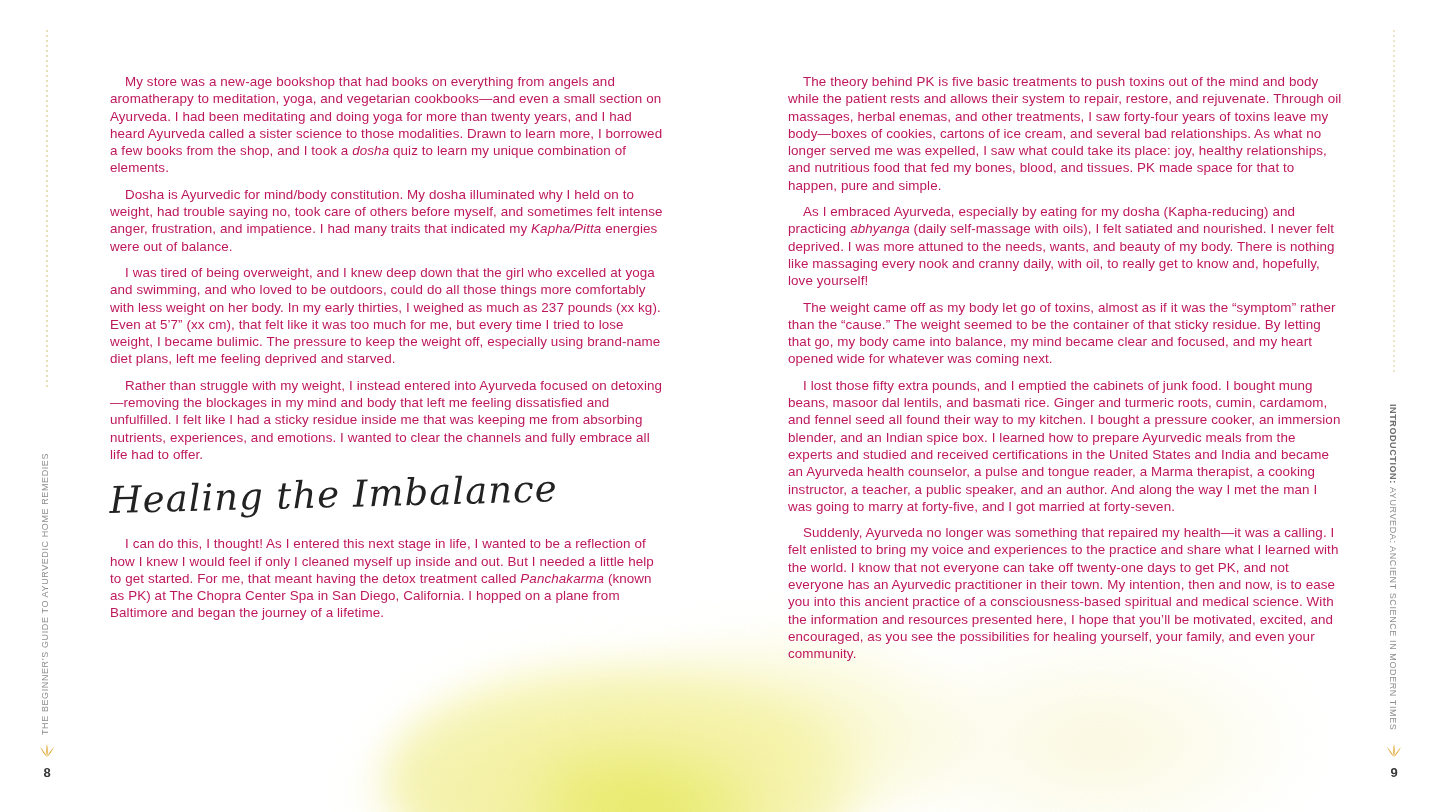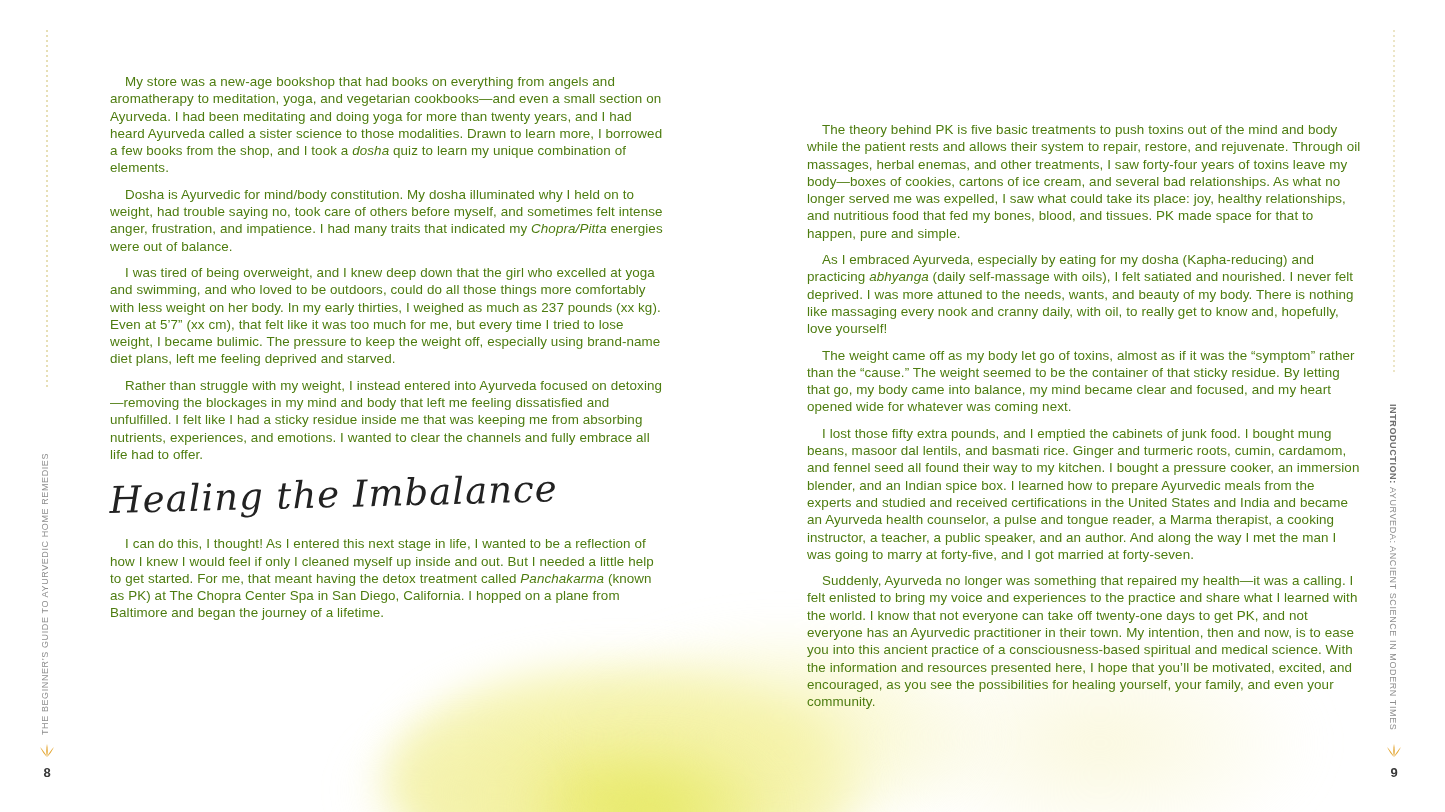--- a/index.html
+++ b/index.html
@@ -18,25 +18,25 @@
   .b3 { left:880px; top:628px; width:440px; height:230px;
         background:radial-gradient(ellipse at 50% 50%, rgba(247,243,196,0.55), rgba(247,243,205,0) 72%); }
   .b4 { left:515px; top:735px; width:270px; height:150px;
         background:radial-gradient(ellipse, rgba(228,232,95,0.85), rgba(228,232,105,0) 70%); }
   .b5 { left:345px; top:715px; width:230px; height:150px;
         background:radial-gradient(ellipse, rgba(243,240,170,0.6), rgba(243,240,175,0) 70%); }
 
   
   .col { position:absolute; top:73px; width:555px; z-index:2; }
   .col-left  { left:110px; }
-  .col-right { left:807px;margin-top:48px; }
+  .col-right { left:788px; }
   .para {
     margin:0 0 9px 0; text-indent:15px;
     font-size:13.4px; line-height:17.3px; letter-spacing:0.1px;
-    color:#4d7c0f; text-align:left;
+    color:#be185d; text-align:left;
   }
   .para em { font-style:italic; }
   .script-heading {
     margin:16px 0 12px 0; padding:0;
     font-family:"DejaVu Serif", serif; font-style:italic; font-weight:normal;
     font-size:37px; line-height:44px; letter-spacing:1px; color:#222222;
     transform:rotate(-1.5deg); transform-origin:left bottom;
   }
 
   
@@ -97,21 +97,21 @@
       <path d="M9 1 C8 6 8 10 9 14 C10 10 10 6 9 1 Z"></path>
       <path d="M2 4 C4 8 6 11 9 14 C7 10 4.5 6.5 2 4 Z"></path>
       <path d="M16 4 C14 8 12 11 9 14 C11 10 13.5 6.5 16 4 Z"></path>
     </g>
   </svg>
   <div class="pagenum pagenum-right">9</div>
 
   <div class="col col-left">
     <div>
         <p class="para"><span>My store was a new-age bookshop that had books on everything from angels and aromatherapy to meditation, yoga, and vegetarian cookbooks—and even a small section on Ayurveda. I had been meditating and doing yoga for more than twenty years, and I had heard Ayurveda called a sister science to those modalities. Drawn to learn more, I borrowed a few books from the shop, and I took a </span><em>dosha</em><span> quiz to learn my unique combination of elements.</span></p>
-        <p class="para"><span>Dosha is Ayurvedic for mind/body constitution. My dosha illuminated why I held on to weight, had trouble saying no, took care of others before myself, and sometimes felt intense anger, frustration, and impatience. I had many traits that indicated my </span><em>Chopra/Pitta</em><span> energies were out of balance.</span></p>
+        <p class="para"><span>Dosha is Ayurvedic for mind/body constitution. My dosha illuminated why I held on to weight, had trouble saying no, took care of others before myself, and sometimes felt intense anger, frustration, and impatience. I had many traits that indicated my </span><em>Kapha/Pitta</em><span> energies were out of balance.</span></p>
         <p class="para"><span>I was tired of being overweight, and I knew deep down that the girl who excelled at yoga and swimming, and who loved to be outdoors, could do all those things more comfortably with less weight on her body. In my early thirties, I weighed as much as 237 pounds (xx kg). Even at 5’7” (xx cm), that felt like it was too much for me, but every time I tried to lose weight, I became bulimic. The pressure to keep the weight off, especially using brand-name diet plans, left me feeling deprived and starved.</span></p>
         <p class="para"><span>Rather than struggle with my weight, I instead entered into Ayurveda focused on detoxing—removing the blockages in my mind and body that left me feeling dissatisfied and unfulfilled. I felt like I had a sticky residue inside me that was keeping me from absorbing nutrients, experiences, and emotions. I wanted to clear the channels and fully embrace all life had to offer.</span></p>
       </div>
     <h2 class="script-heading">Healing the Imbalance</h2>
     <div>
         <p class="para"><span>I can do this, I thought! As I entered this next stage in life, I wanted to be a reflection of how I knew I would feel if only I cleaned myself up inside and out. But I needed a little help to get started. For me, that meant having the detox treatment called </span><em>Panchakarma</em><span> (known as PK) at The Chopra Center Spa in San Diego, California. I hopped on a plane from Baltimore and began the journey of a lifetime.</span></p>
       </div>
   </div>
 
   <div class="col col-right">

